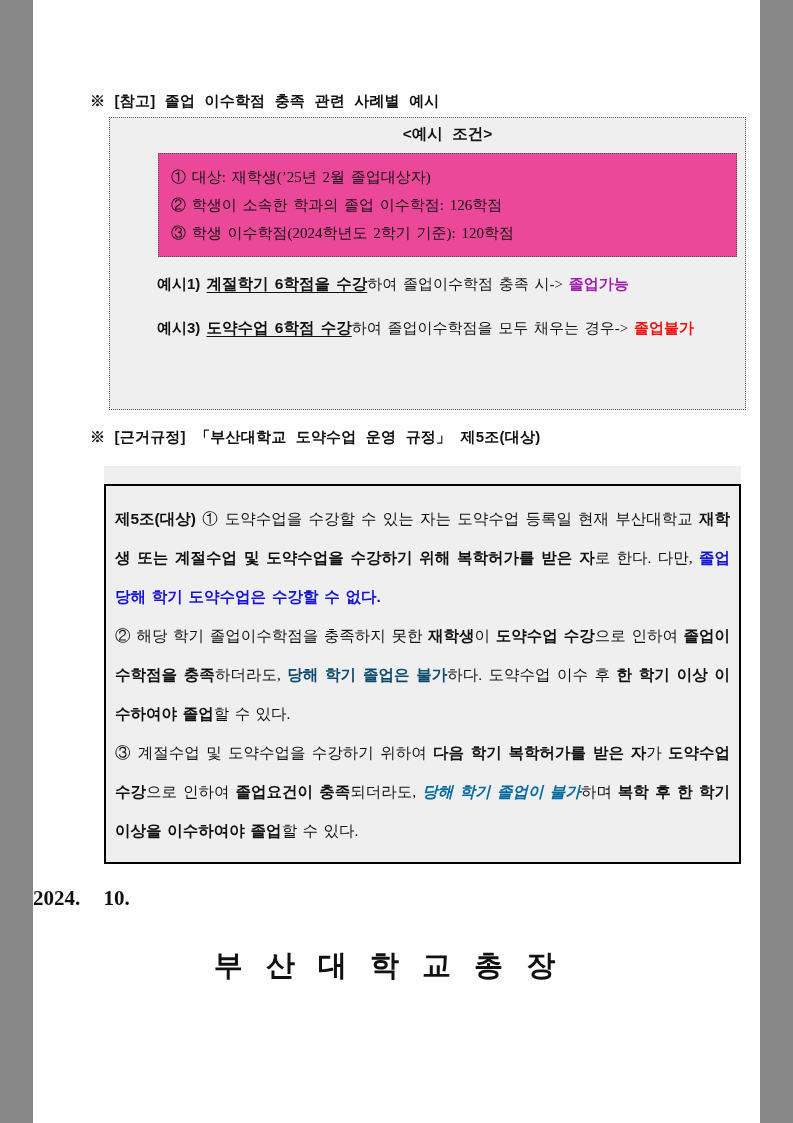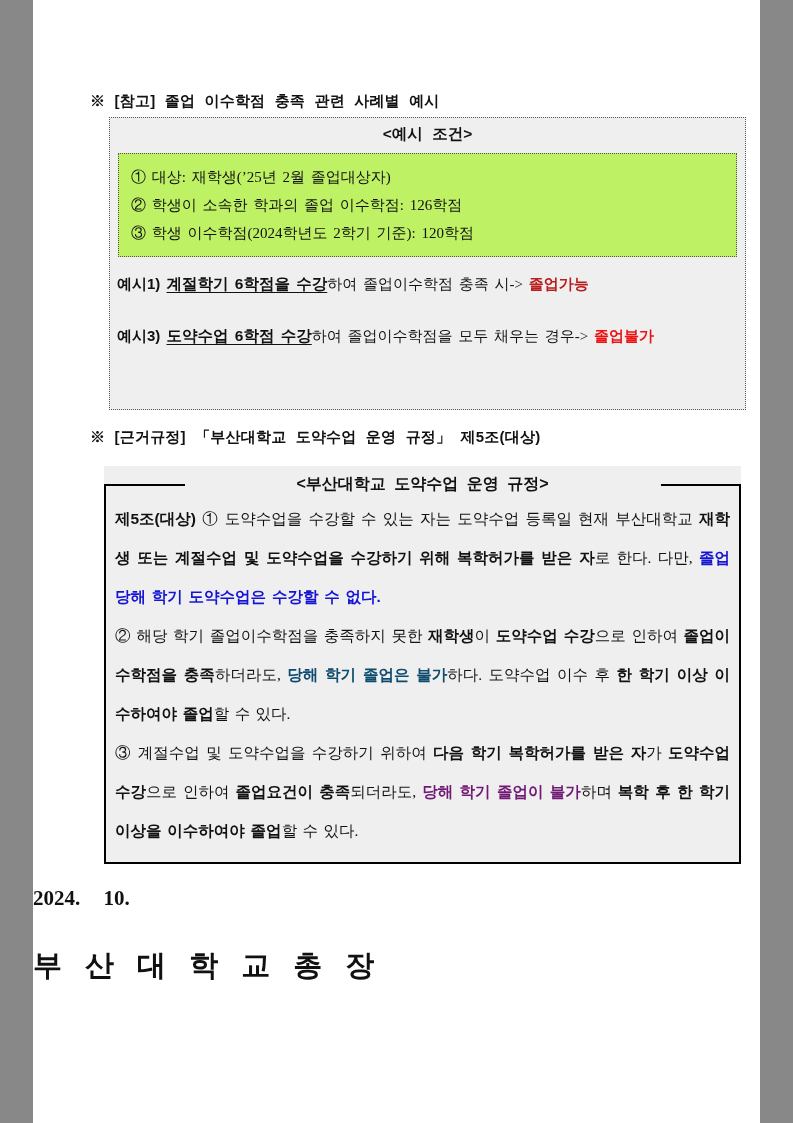--- a/index.html
+++ b/index.html
@@ -25,32 +25,33 @@
   #heading-reference { top:92px; }
   #heading-regulation { top:428px; }
 
   
   .example-box {
     position:absolute; left:76px; top:117px;
     width:637px; height:293px;
     box-sizing:border-box;
     border:1px dotted #555;
     background:#efefef;
+    padding-left:40px;
   }
   .example-box-title {
     text-align:center;
     margin-top:6px;
     font-family:"Liberation Sans", sans-serif;
     font-weight:bold; font-size:15.5px;
     word-spacing:5px;
   }
   .conditions-box {
     margin:8px 8px 0 8px;
     border:1px dotted #555;
-    background:#bef264;
+    background:#ec4899;
     padding:9px 12px;
     font-size:15px; line-height:28px;
     word-spacing:2px;
   }
   .example-line {
     margin:16px 8px 0 7px;
     font-size:15px; line-height:21px;
     word-spacing:2px;
     white-space:nowrap;
   }
@@ -94,20 +95,21 @@
 
   
   .footer-date {
     position:absolute; top:886px; left:0; right:30px;
     font-family:Liberation Serif, serif;
     font-weight:bold; font-size:21px;
     word-spacing:18px;
   }
   .footer-signature {
     position:absolute; top:946px; left:0; right:20px;
+    text-align:center;
     font-family:"Liberation Sans", sans-serif;
     font-weight:bold; font-size:29px;
     letter-spacing:4px; word-spacing:7px;
   }
 </style>
 </head>
 <body>
 
 <div class="page">
 
@@ -115,36 +117,35 @@
 
   <div class="example-box">
     <div class="example-box-title">&lt;예시 조건&gt;</div>
 
     <div class="conditions-box">
       <div>① 대상: 재학생(’25년 2월 졸업대상자)</div>
       <div>② 학생이 소속한 학과의 졸업 이수학점: 126학점</div>
       <div>③ 학생 이수학점(2024학년도 2학기 기준): 120학점</div>
     </div>
 
-    <div class="example-line"><span class="b">예시1) </span><span class="b u">계절학기 6학점을 수강</span><span>하여 졸업이수학점 충족 시-&gt; </span><span class="b" style="color: #b91c1c;">졸업가능</span></div>
+    <div class="example-line"><span class="b">예시1) </span><span class="b u">계절학기 6학점을 수강</span><span>하여 졸업이수학점 충족 시-&gt; </span><span class="b" style="color: #a21caf;">졸업가능</span></div>
 
 
 
-    <div class="example-line" style="margin-top:30px;"><span class="b">예시3) </span><span class="b u">도약수업 6학점 수강</span><span>하여 졸업이수학점을 모두 채우는 경우-&gt; </span><span class="b" style="color: rgb(238, 17, 17);">졸업불가</span></div>
+    <div class="example-line" style="margin-top:22px;"><span class="b">예시3) </span><span class="b u">도약수업 6학점 수강</span><span>하여 졸업이수학점을 모두 채우는 경우-&gt; </span><span class="b" style="color: rgb(238, 17, 17);">졸업불가</span></div>
   </div>
 
   <div class="heading" id="heading-regulation">※ [근거규정] 「부산대학교 도약수업 운영 규정」 제5조(대상)</div>
 
   <div class="regulation-box">
     <div class="regulation-border">
-      <div class="regulation-title">&lt;부산대학교 도약수업 운영 규정&gt;</div>
 
       <p class="regulation-paragraph"><span class="b">제5조(대상)</span><span> ① 도약수업을 수강할 수 있는 자는 도약수업 등록일 현재 부산대학교 </span><span class="b">재학생 또는 계절수업 및 도약수업을 수강하기 위해 복학허가를 받은 자</span><span>로 한다. 다만, </span><span class="b" style="color: rgb(20, 20, 210);">졸업 당해 학기 도약수업은 수강할 수 없다.</span></p>
       <p class="regulation-paragraph"><span>② 해당 학기 졸업이수학점을 충족하지 못한 </span><span class="b">재학생</span><span>이 </span><span class="b">도약수업 수강</span><span>으로 인하여 </span><span class="b">졸업이수학점을 충족</span><span>하더라도, </span><span class="b" style="color: #0c4a6e;">당해 학기 졸업은 불가</span><span>하다. 도약수업 이수 후 </span><span class="b">한 학기 이상 이수하여야 졸업</span><span>할 수 있다.</span></p>
-      <p class="regulation-paragraph"><span>③ 계절수업 및 도약수업을 수강하기 위하여 </span><span class="b">다음 학기 복학허가를 받은 자</span><span>가 </span><span class="b">도약수업 수강</span><span>으로 인하여 </span><span class="b">졸업요건이 충족</span><span>되더라도, </span><span class="b" style="color: #701a75;">당해 학기 졸업이 불가</span><span>하며 </span><span class="b">복학 후 한 학기 이상을 이수하여야 졸업</span><span>할 수 있다.</span></p>
+      <p class="regulation-paragraph"><span>③ 계절수업 및 도약수업을 수강하기 위하여 </span><span class="b">다음 학기 복학허가를 받은 자</span><span>가 </span><span class="b">도약수업 수강</span><span>으로 인하여 </span><span class="b">졸업요건이 충족</span><span>되더라도, </span><span class="b" style="color: #0369a1; font-style: italic;">당해 학기 졸업이 불가</span><span>하며 </span><span class="b">복학 후 한 학기 이상을 이수하여야 졸업</span><span>할 수 있다.</span></p>
     </div>
   </div>
 
   <div class="footer-date">2024. 10.</div>
 
   <div class="footer-signature">부 산 대 학 교 총 장</div>
 
 </div>
 
 </body></html>

